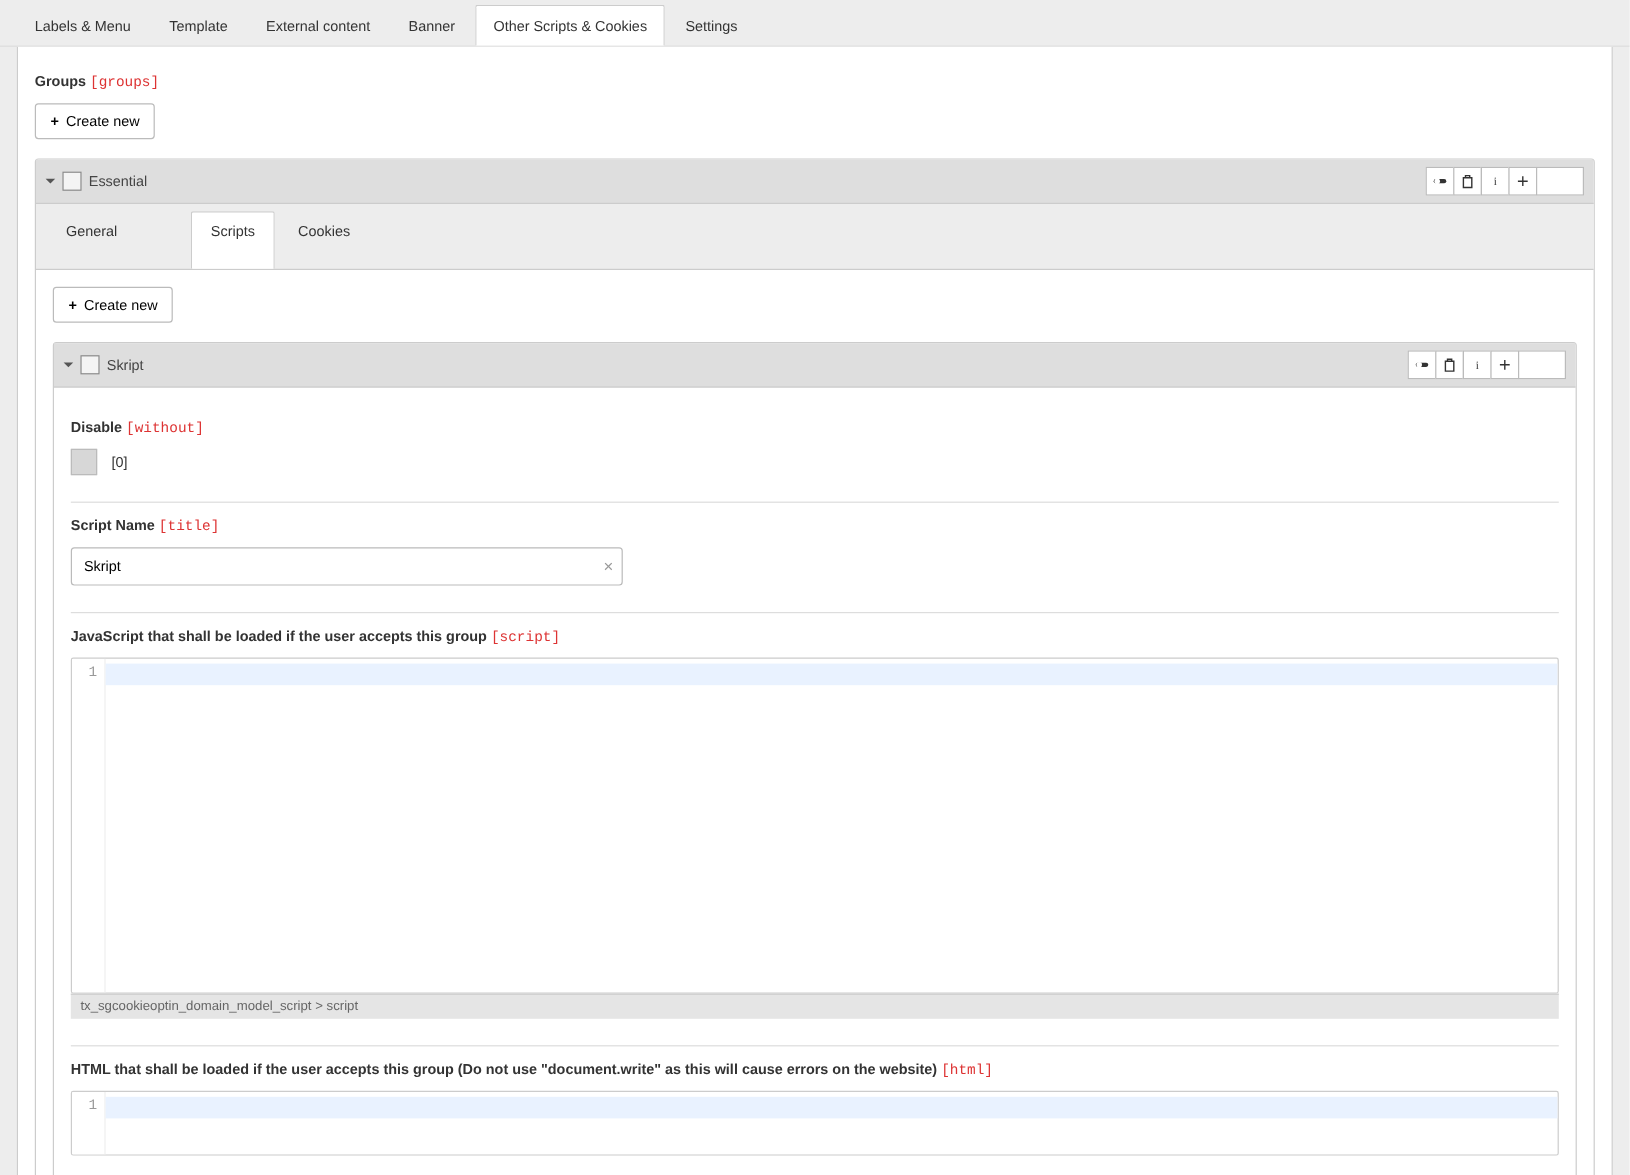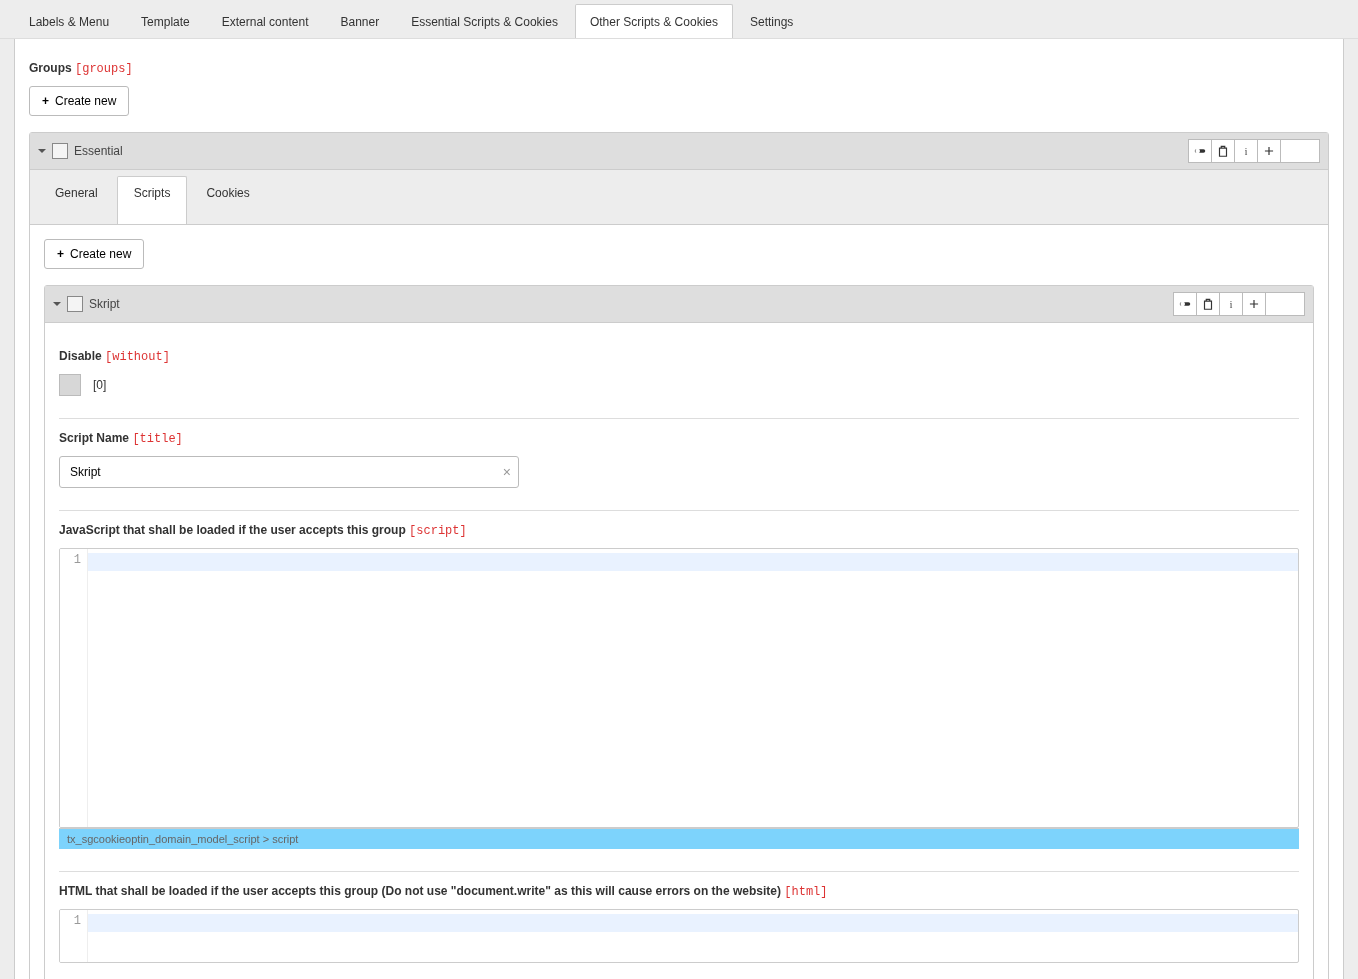--- a/index.html
+++ b/index.html
@@ -99,21 +99,21 @@
   }
   .subtabs ul { list-style:none; margin:0; padding:0; display:flex; }
   .subtabs li {
     padding: 9px 16px 24px;
     cursor: pointer;
     border: 1px solid transparent;
     border-bottom: none;
     margin-top: 6px;
     margin-right: 2px;
   }
-  .subtabs li.active { background:#fff; border-color:#ccc; border-radius:2px 2px 0 0; }
+  .subtabs li.active { background:#fff; border-color:#ccc; border-radius:2px 2px 0 0;margin-left:42px; }
   .panel-body { padding: 14px; }
   .field { border-bottom:1px solid #ddd; padding: 12px 0 22px; }
   .field:last-child { border-bottom:none; }
   .field-label { font-weight:bold; margin-bottom:10px; }
   .checkbox-row { display:flex; align-items:center; gap:12px; }
   .fake-checkbox { width:22px; height:22px; background:#d7d7d7; border:1px solid #bbb; cursor:pointer; }
   .text-input-wrap {
     position:relative; width:460px; max-width:100%;
   }
   .text-input {
@@ -129,39 +129,38 @@
     font-family: "Courier New", monospace; font-size:12px;
   }
   .code-editor .line1 {
     background:#e9f2ff; height:18px; line-height:18px;
   }
   .code-editor.tall { height:280px; position:relative; overflow:hidden; }
   .code-editor.tall .cols { display:flex; height:100%; }
   .code-editor.tall .colgut { width:28px; text-align:right; color:#999; padding-top:4px; padding-right:6px; border-right:1px solid #eee; background:#fff; }
   .code-editor.tall .colbody { flex:1; padding-top:4px; }
   .code-footer {
-    background:#7dd3fc; border-top:1px solid #ccc; padding:4px 8px; color:#666;
+    background:#e5e5e5; border-top:1px solid #ccc; padding:4px 8px; color:#666;
     font-family: Verdana, sans-serif; font-size:11px;
   }
   .code-editor.short { height:54px; overflow:hidden; }
   .code-editor.short .cols { display:flex; height:100%; }
   .code-editor.short .colgut { width:28px; text-align:right; color:#999; padding-top:4px; padding-right:6px; border-right:1px solid #eee; background:#fff; }
   .code-editor.short .colbody { flex:1; padding-top:4px; }
 </style>
 </head>
 <body>
 
 <div class="page">
   <div class="topbar">
     <ul>
       <li>Labels &amp; Menu</li>
       <li>Template</li>
       <li>External content</li>
       <li>Banner</li>
-      <li>Essential Scripts &amp; Cookies</li>
       <li class="active">Other Scripts &amp; Cookies</li>
       <li>Settings</li>
     </ul>
   </div>
 
   <div class="content">
     <div class="section-title">
       <span>Groups</span>
       <span class="code-tag">[groups]</span>
     </div>

